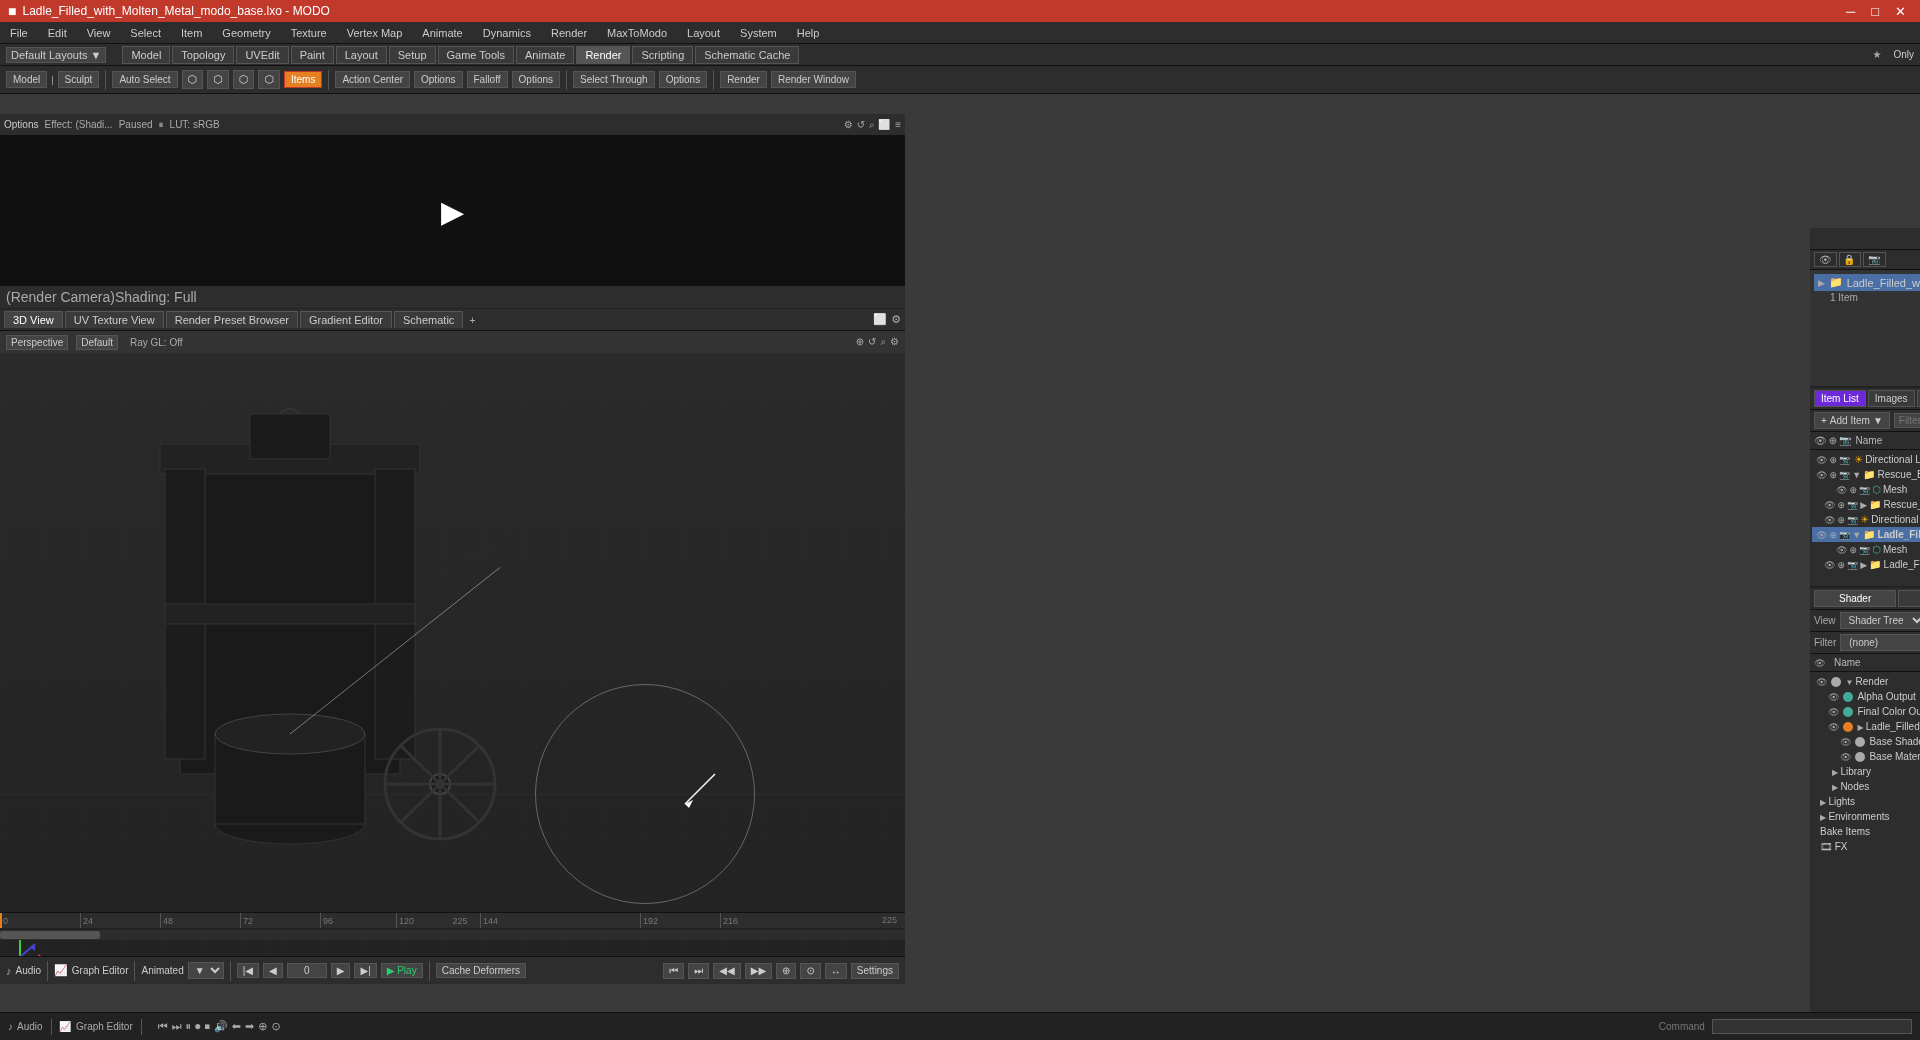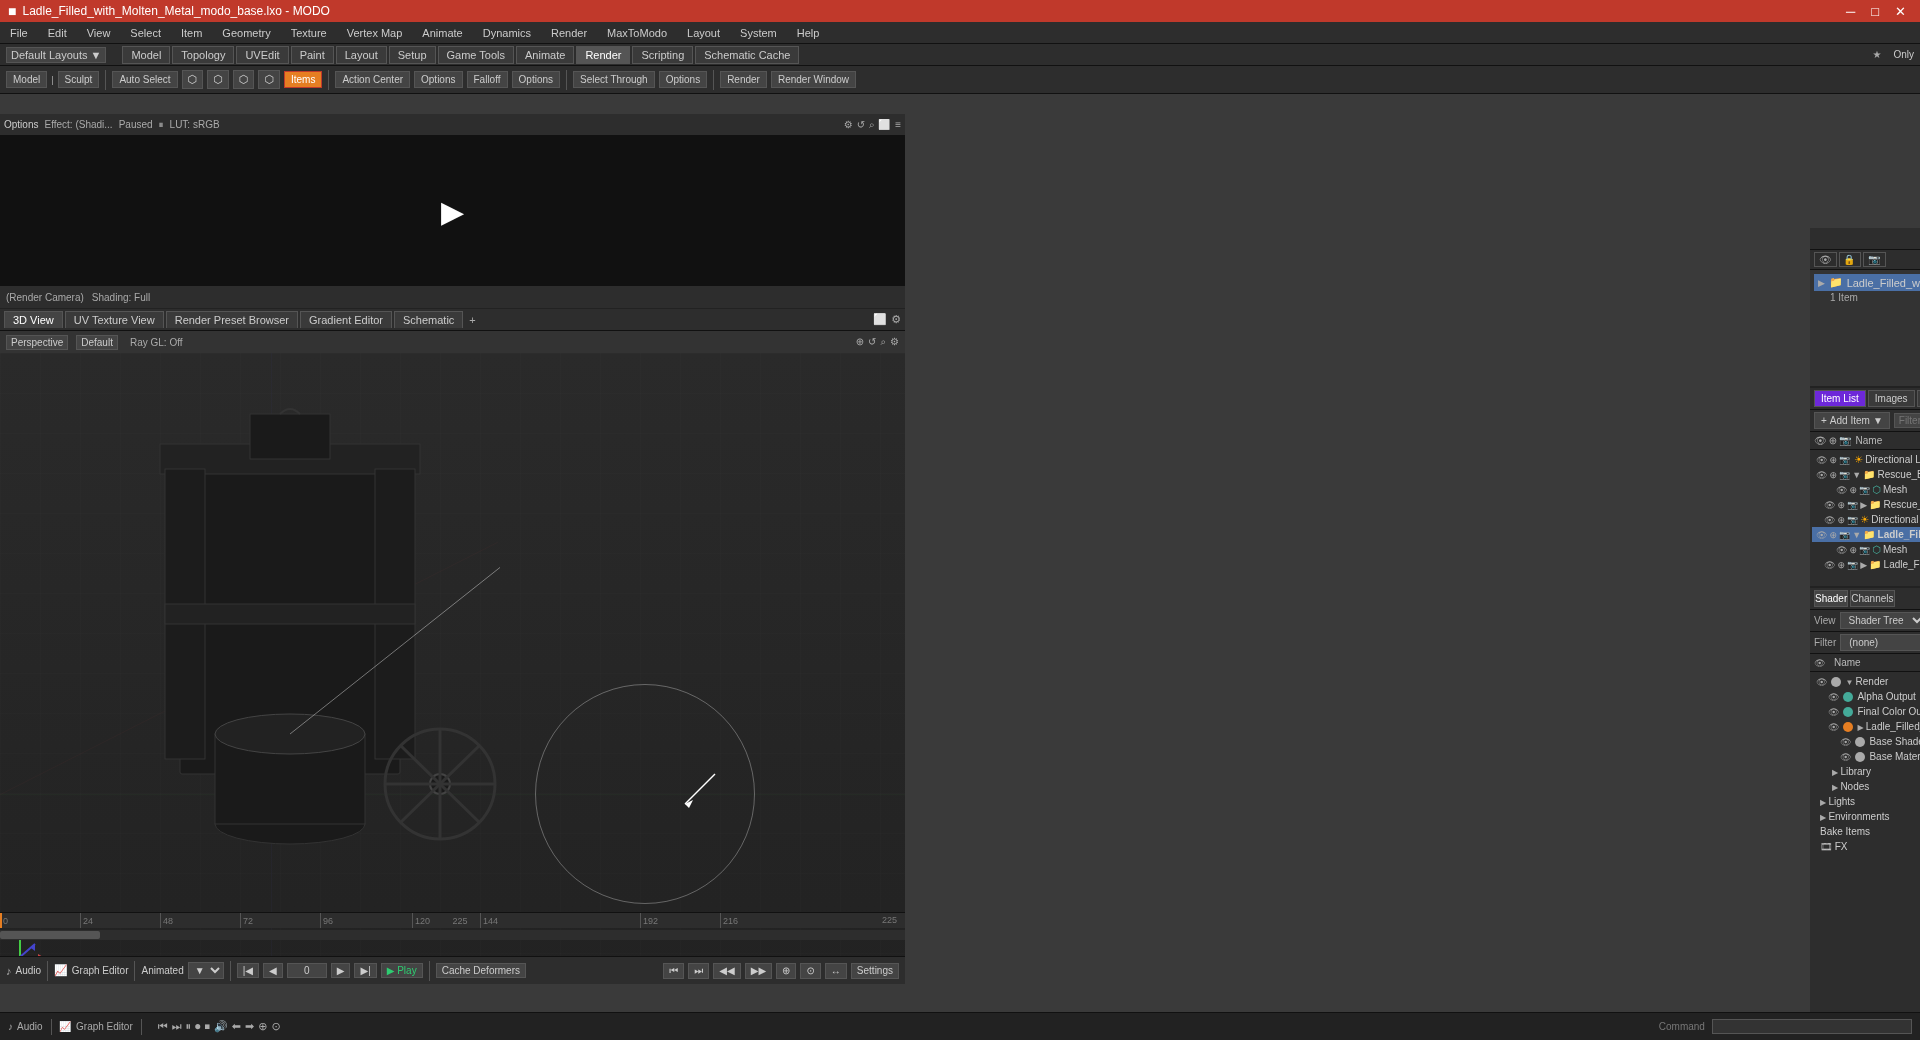--- a/index.html
+++ b/index.html
@@ -124,22 +124,22 @@
       cursor: pointer;
       color: #fff;
       font-size: 30px;
     }
     #preview-bottom {
       background: #2d2d2d;
       height: 22px;
       display: flex;
       align-items: center;
       padding: 0 6px;
-      gap: 8px;
-      font-size: 10px;
+      gap: 0;
+      font-size: 14px;
     }
     .shading-label { color: #aaa; }
 
     
     #viewport-tabs {
       background: #2d2d2d;
       height: 22px;
       display: flex;
       align-items: center;
       padding: 0 4px;
@@ -345,21 +345,21 @@
       align-items: center;
       padding: 0 4px;
       gap: 2px;
       border-bottom: 1px solid #111;
     }
     .sh-tab {
       background: #3a3a3a;
       border: 1px solid #555;
       color: #ccc;
       font-size: 10px;
-      padding: 2px 0;
+      padding: 2px 24px;
       cursor: pointer;
     }
     .sh-tab.active { background: #444; color: #fff; }
     #shader-toolbar {
       background: #2d2d2d;
       height: 22px;
       display: flex;
       align-items: center;
       padding: 0 4px;
       gap: 4px;
@@ -781,21 +781,21 @@
             </div>
           <div class="ruler-mark" style="left:160px;">
               <span>48</span>
             </div>
           <div class="ruler-mark" style="left:240px;">
               <span>72</span>
             </div>
           <div class="ruler-mark" style="left:320px;">
               <span>96</span>
             </div>
-          <div class="ruler-mark" style="left:412px;">
+          <div class="ruler-mark" style="left:396px;">
               <span>120</span>
             </div>
           <div class="ruler-mark" style="left:480px;">
               <span>144</span>
             </div>
           <div class="ruler-mark" style="left:560px;margin-top:20px;">
               <span>168</span>
             </div>
           <div class="ruler-mark" style="left:640px;">
               <span>192</span>

